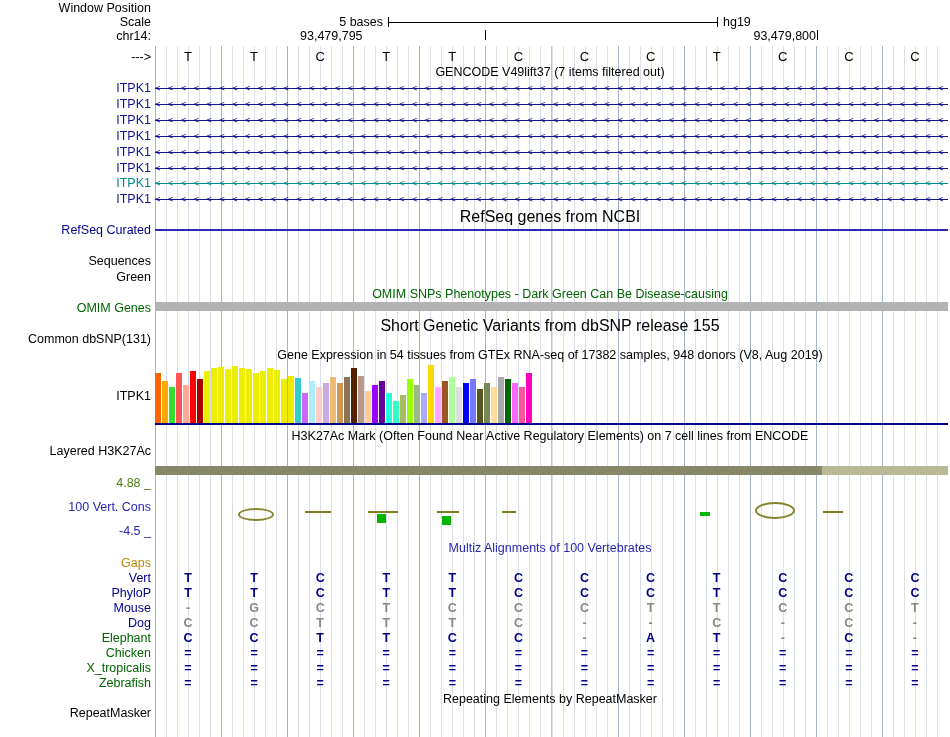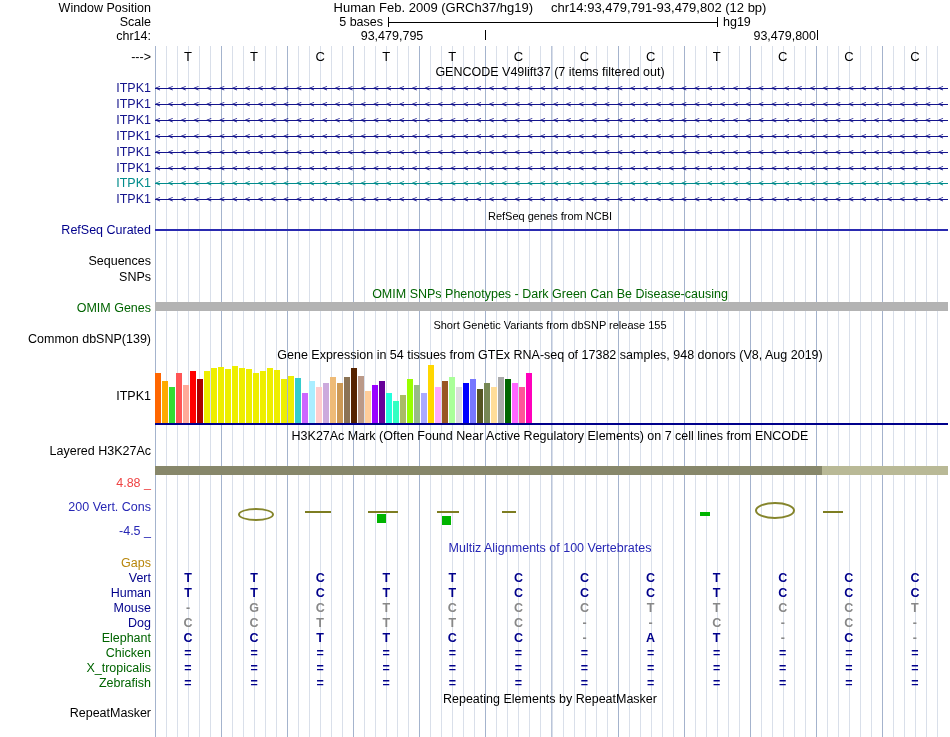--- a/index.html
+++ b/index.html
@@ -1,20 +1,20 @@
 <!DOCTYPE html>
 <html><head>
 <meta charset="utf-8">
 <style>
   html,body{margin:0;padding:0;background:#fff;}
   #browser{position:relative;width:950px;height:737px;background:#fff;overflow:hidden;
            font-family:"Liberation Sans",sans-serif;font-size:12.5px;color:#000;}
   .lbl{position:absolute;left:0;width:151px;text-align:right;white-space:nowrap;line-height:14px;}
   .ctitle{position:absolute;left:155px;width:790px;text-align:center;white-space:nowrap;line-height:13px;}
-  .sm{font-size:11px;text-align:center;}
+  .sm{font-size:16px;text-align:center;}
   .grid{position:absolute;left:155px;top:46px;width:793px;height:691px;
         background-image:
           repeating-linear-gradient(90deg, rgba(100,125,170,.45) 0 1px, transparent 1px 66.083px),
           repeating-linear-gradient(90deg, rgba(130,150,185,.30) 0 1px, transparent 1px 11.014px);}
   .base{position:absolute;width:66px;text-align:center;font-size:13px;line-height:14px;}
   .gene-row{position:absolute;left:155px;width:793px;height:12px;overflow:hidden;white-space:nowrap;
             font-family:"DejaVu Sans Mono",monospace;font-size:9px;line-height:12px;letter-spacing:1px;
             background-repeat:no-repeat;background-size:100% 1px;background-position:0 6px;}
   .hline{position:absolute;left:155px;width:793px;}
   .bar{position:absolute;bottom:0;width:6px;}
@@ -24,56 +24,53 @@
   .pm-ellipse{position:absolute;border:2px solid #85852c;border-radius:50%;background:transparent;}
 </style>
 </head>
 <body>
 
 <div id="browser">
 
   <div class="grid"></div>
 
   <div class="lbl" style="top:1px">Window Position</div>
-  <div class="ctitle" style="top:1px;font-size:13px">
-    <span>Human Feb. 2009 (GRCh37/hg19)</span><span style="display:inline-block;width:18px"></span><span>chr14:93,479,791-93,479,802 (12 bp)</span>
-  </div>
 
   <div class="lbl" style="top:15px">Scale</div>
   <div style="position:absolute;left:155px;top:15px;width:228px;text-align:right">5 bases</div>
   <div style="position:absolute;left:388px;top:17px;width:330px;height:10px">
     <div style="position:absolute;left:0;top:0;width:1px;height:10px;background:#000"></div>
     <div style="position:absolute;left:0;top:5px;width:100%;height:1px;background:#000"></div>
     <div style="position:absolute;right:0;top:0;width:1px;height:10px;background:#000"></div>
   </div>
   <div style="position:absolute;left:723px;top:15px">hg19</div>
 
   <div class="lbl" style="top:29px">chr14:</div>
-  <div style="position:absolute;left:300px;top:29px;width:184px;text-align:center">93,479,795</div>
+  <div style="position:absolute;left:300px;top:29px;width:184px;text-align:left">93,479,795</div>
   <div style="position:absolute;left:485px;top:30px;width:1px;height:10px;background:#000"></div>
   <div style="position:absolute;left:632px;top:29px;width:184px;text-align:right">93,479,800</div>
   <div style="position:absolute;left:817px;top:30px;width:1px;height:10px;background:#000"></div>
 
   <div class="lbl" style="top:50px">---&gt;</div>
 
   <div class="ctitle" style="top:66px">GENCODE V49lift37 (7 items filtered out)</div>
 
   <div class="ctitle sm" style="top:210px">RefSeq genes from NCBI</div>
   <div class="lbl" style="top:223px;color:#00008B">RefSeq Curated</div>
   <div class="hline" style="top:229px;height:2px;background:#2a2ab0"></div>
 
   <div class="lbl" style="top:254px">Sequences</div>
-  <div class="lbl" style="top:270px">SNPs</div>
+  <div class="lbl" style="top:270px">Green</div>
 
   <div class="ctitle" style="top:288px;color:#006400">OMIM SNPs Phenotypes - Dark Green Can Be Disease-causing</div>
   <div class="lbl" style="top:301px;color:#006400">OMIM Genes</div>
   <div class="hline" style="top:302px;height:9px;background:#b3b3b3"></div>
 
   <div class="ctitle sm" style="top:319px">Short Genetic Variants from dbSNP release 155</div>
-  <div class="lbl" style="top:332px">Common dbSNP(139)</div>
+  <div class="lbl" style="top:332px">Common dbSNP(131)</div>
 
   <div class="ctitle" style="top:349px">Gene Expression in 54 tissues from GTEx RNA-seq of 17382 samples, 948 donors (V8, Aug 2019)</div>
   <div class="lbl" style="top:389px">ITPK1</div>
   <div id="gtex-bars" style="position:absolute;left:155px;top:365px;width:793px;height:58px">
       <div class="bar" style="left: 0px; height: 50px; background: rgb(255, 102, 0);"></div>
       <div class="bar" style="left: 7px; height: 42px; background: rgb(255, 170, 0);"></div>
       <div class="bar" style="left: 14px; height: 36px; background: rgb(51, 221, 51);"></div>
       <div class="bar" style="left: 21px; height: 50px; background: rgb(255, 85, 85);"></div>
       <div class="bar" style="left: 28px; height: 38px; background: rgb(255, 170, 153);"></div>
       <div class="bar" style="left: 35px; height: 52px; background: rgb(255, 0, 0);"></div>
@@ -128,34 +125,34 @@
     </div>
   <div class="hline" style="top:423px;height:2px;background:#00008B"></div>
 
   <div class="ctitle" style="top:430px">H3K27Ac Mark (Often Found Near Active Regulatory Elements) on 7 cell lines from ENCODE</div>
   <div class="lbl" style="top:444px">Layered H3K27Ac</div>
   <div class="hline" style="top:466px;height:9px">
     <div style="position:absolute;left:0;top:0;width:667px;height:9px;background:#87876a"></div>
     <div style="position:absolute;left:667px;top:0;width:126px;height:9px;background:#b9b996"></div>
   </div>
 
-  <div class="lbl" style="top:476px;color:#ef4444">4.88 _</div>
+  <div class="lbl" style="top:476px;color:#4d7c0f">4.88 _</div>
   <div id="phylop-track" style="position:absolute;left:155px;top:490px;width:793px;height:46px">
       <div class="pm-ellipse" style="left: 83px; top: 18px; width: 32px; height: 9px;"></div>
       <div class="pm-dash" style="left: 150px; top: 21px; width: 26px; height: 2px;"></div>
       <div class="pm-dash" style="left: 213px; top: 21px; width: 30px; height: 2px;"></div>
       <div class="pm-box" style="left: 222px; top: 24px; width: 9px; height: 9px;"></div>
       <div class="pm-dash" style="left: 282px; top: 21px; width: 22px; height: 2px;"></div>
       <div class="pm-box" style="left: 287px; top: 26px; width: 9px; height: 9px;"></div>
       <div class="pm-dash" style="left: 347px; top: 21px; width: 14px; height: 2px;"></div>
       <div class="pm-box" style="left: 545px; top: 22px; width: 10px; height: 4px;"></div>
       <div class="pm-ellipse" style="left: 600px; top: 12px; width: 36px; height: 13px;"></div>
       <div class="pm-dash" style="left: 668px; top: 21px; width: 20px; height: 2px;"></div>
     </div>
-  <div class="lbl" style="top:500px;color:#2727b5">200 Vert. Cons</div>
+  <div class="lbl" style="top:500px;color:#2727b5">100 Vert. Cons</div>
   <div class="lbl" style="top:524px;color:#2727b5">-4.5 _</div>
 
   <div class="ctitle" style="top:542px;color:#2727b5">Multiz Alignments of 100 Vertebrates</div>
 
   <div class="ctitle" style="top:693px">Repeating Elements by RepeatMasker</div>
   <div class="lbl" style="top:706px">RepeatMasker</div>
 
 <div class="base" style="left: 155px; top: 50px;">T</div>
     <div class="base" style="left: 221.083px; top: 50px;">T</div>
     <div class="base" style="left: 287.166px; top: 50px;">C</div>
@@ -191,21 +188,21 @@
     <div class="mletter" style="left: 287.166px; top: 571px; color: rgb(0, 0, 139);">C</div>
     <div class="mletter" style="left: 353.249px; top: 571px; color: rgb(0, 0, 139);">T</div>
     <div class="mletter" style="left: 419.332px; top: 571px; color: rgb(0, 0, 139);">T</div>
     <div class="mletter" style="left: 485.415px; top: 571px; color: rgb(0, 0, 139);">C</div>
     <div class="mletter" style="left: 551.498px; top: 571px; color: rgb(0, 0, 139);">C</div>
     <div class="mletter" style="left: 617.581px; top: 571px; color: rgb(0, 0, 139);">C</div>
     <div class="mletter" style="left: 683.664px; top: 571px; color: rgb(0, 0, 139);">T</div>
     <div class="mletter" style="left: 749.747px; top: 571px; color: rgb(0, 0, 139);">C</div>
     <div class="mletter" style="left: 815.83px; top: 571px; color: rgb(0, 0, 139);">C</div>
     <div class="mletter" style="left: 881.913px; top: 571px; color: rgb(0, 0, 139);">C</div>
-    <div class="lbl" style="top: 586px; color: rgb(0, 0, 139);">Human</div>
+    <div class="lbl" style="top: 586px; color: rgb(0, 0, 139);">PhyloP</div>
     <div class="mletter" style="left: 155px; top: 586px; color: rgb(0, 0, 139);">T</div>
     <div class="mletter" style="left: 221.083px; top: 586px; color: rgb(0, 0, 139);">T</div>
     <div class="mletter" style="left: 287.166px; top: 586px; color: rgb(0, 0, 139);">C</div>
     <div class="mletter" style="left: 353.249px; top: 586px; color: rgb(0, 0, 139);">T</div>
     <div class="mletter" style="left: 419.332px; top: 586px; color: rgb(0, 0, 139);">T</div>
     <div class="mletter" style="left: 485.415px; top: 586px; color: rgb(0, 0, 139);">C</div>
     <div class="mletter" style="left: 551.498px; top: 586px; color: rgb(0, 0, 139);">C</div>
     <div class="mletter" style="left: 617.581px; top: 586px; color: rgb(0, 0, 139);">C</div>
     <div class="mletter" style="left: 683.664px; top: 586px; color: rgb(0, 0, 139);">T</div>
     <div class="mletter" style="left: 749.747px; top: 586px; color: rgb(0, 0, 139);">C</div>

